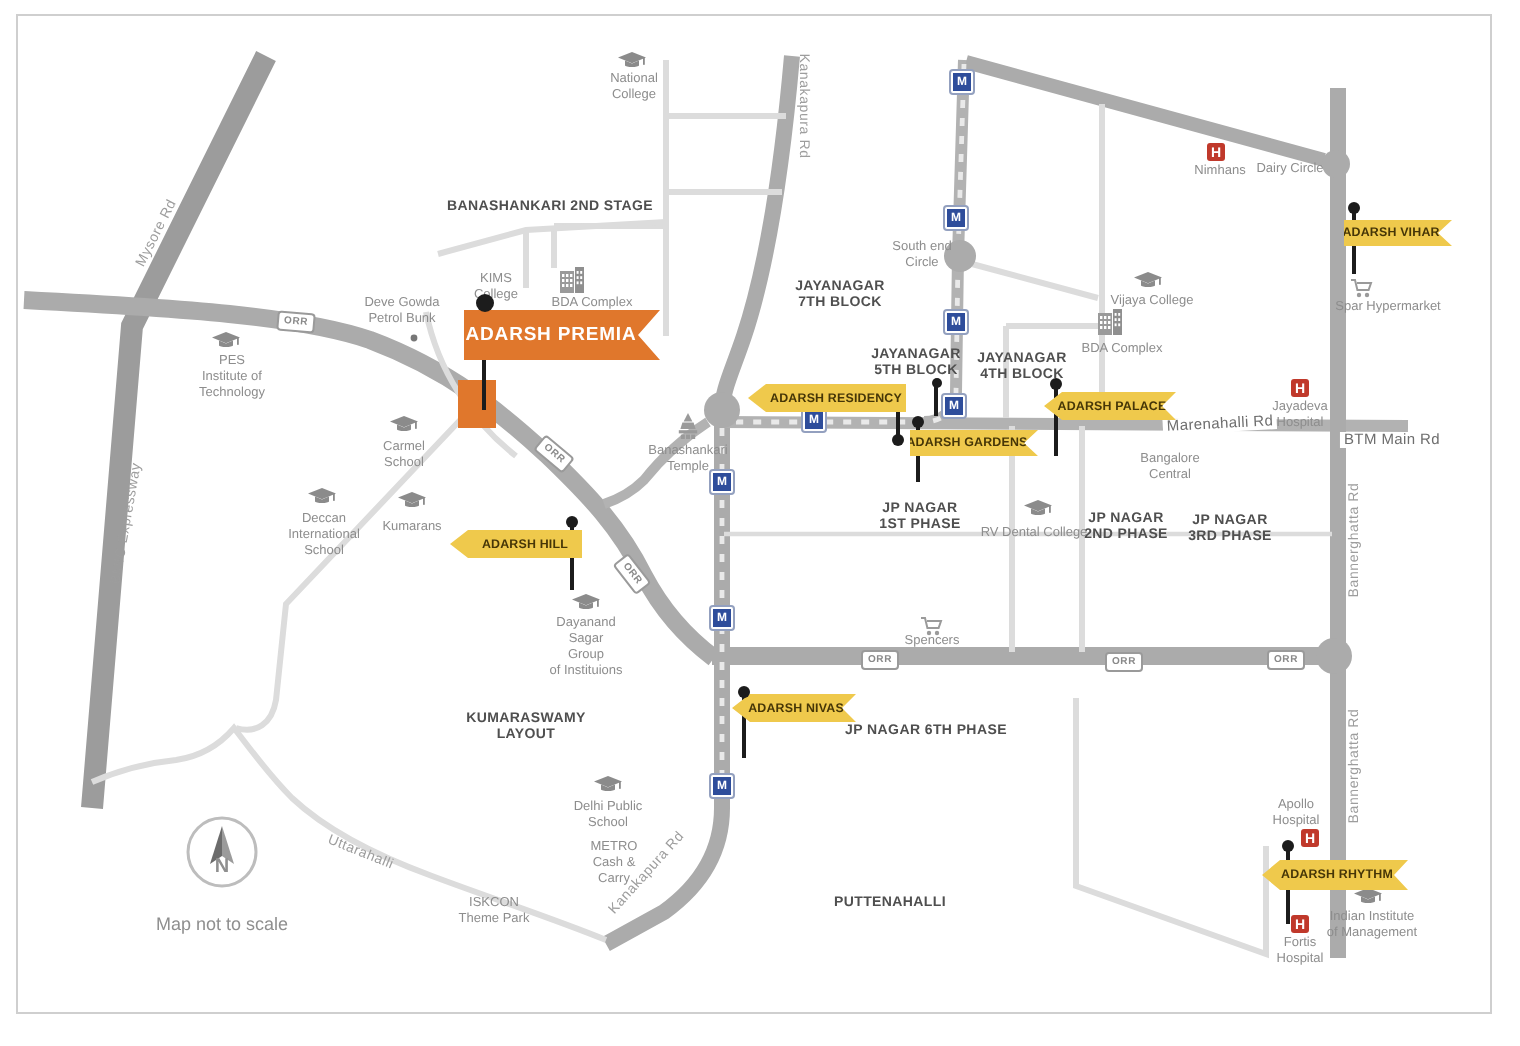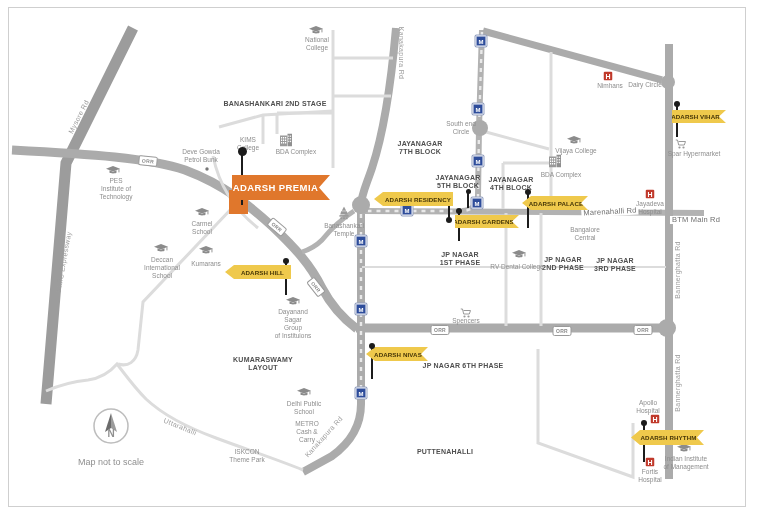--- a/index.html
+++ b/index.html
@@ -21,21 +21,21 @@
              z-index:4;letter-spacing:.3px;}
   .pin-stem{position:absolute;width:2px;background:#1c1c1c;z-index:4;}
   .pin-ball{position:absolute;border-radius:50%;background:#1c1c1c;z-index:6;}
   .flag{position:absolute;display:flex;align-items:center;justify-content:center;background:#efc94c;color:#463607;
         font-size:6.2px;font-weight:bold;z-index:5;letter-spacing:.1px;box-sizing:border-box;white-space:nowrap;}
   .shape-flat-swallow{clip-path:polygon(0 0,100% 0,calc(100% - 7px) 50%,100% 100%,0 100%);padding-right:7px;}
   .shape-arrow-straight{clip-path:polygon(0 50%,9px 0,100% 0,100% 100%,9px 100%);padding-left:9px;}
   .shape-arrow-swallow{clip-path:polygon(0 50%,9px 0,100% 0,calc(100% - 7px) 50%,100% 100%,9px 100%);padding-left:9px;padding-right:7px;}
   .premia-banner{position:absolute;display:flex;align-items:center;justify-content:center;background:#e0772c;color:#fff;
         font-size:9.5px;font-weight:bold;z-index:5;letter-spacing:.4px;box-sizing:border-box;white-space:nowrap;
-        clip-path:polygon(0 0,100% 0,calc(100% - 11px) 50%,100% 100%,0 100%);padding-right:11px;margin-top:20px;}
+        clip-path:polygon(0 0,100% 0,calc(100% - 11px) 50%,100% 100%,0 100%);padding-right:11px;}
   .site-rect{position:absolute;background:#e0772c;z-index:2;}
   .compass{position:absolute;left:91px;top:406px;width:40px;height:40px;z-index:3;}
   .compass-n{position:absolute;left:50%;top:22px;transform:translateX(-50%);font-size:10px;color:#8f8f8f;font-weight:bold;}
   .scale-note{position:absolute;left:111px;top:462px;transform:translate(-50%,-50%);font-size:9px;color:#8f8f8f;z-index:3;}
 </style>
 </head>
 <body>
 
 <div class="stage" id="frame">
   <svg class="roads" width="760" height="523" viewBox="0 0 760 523">

